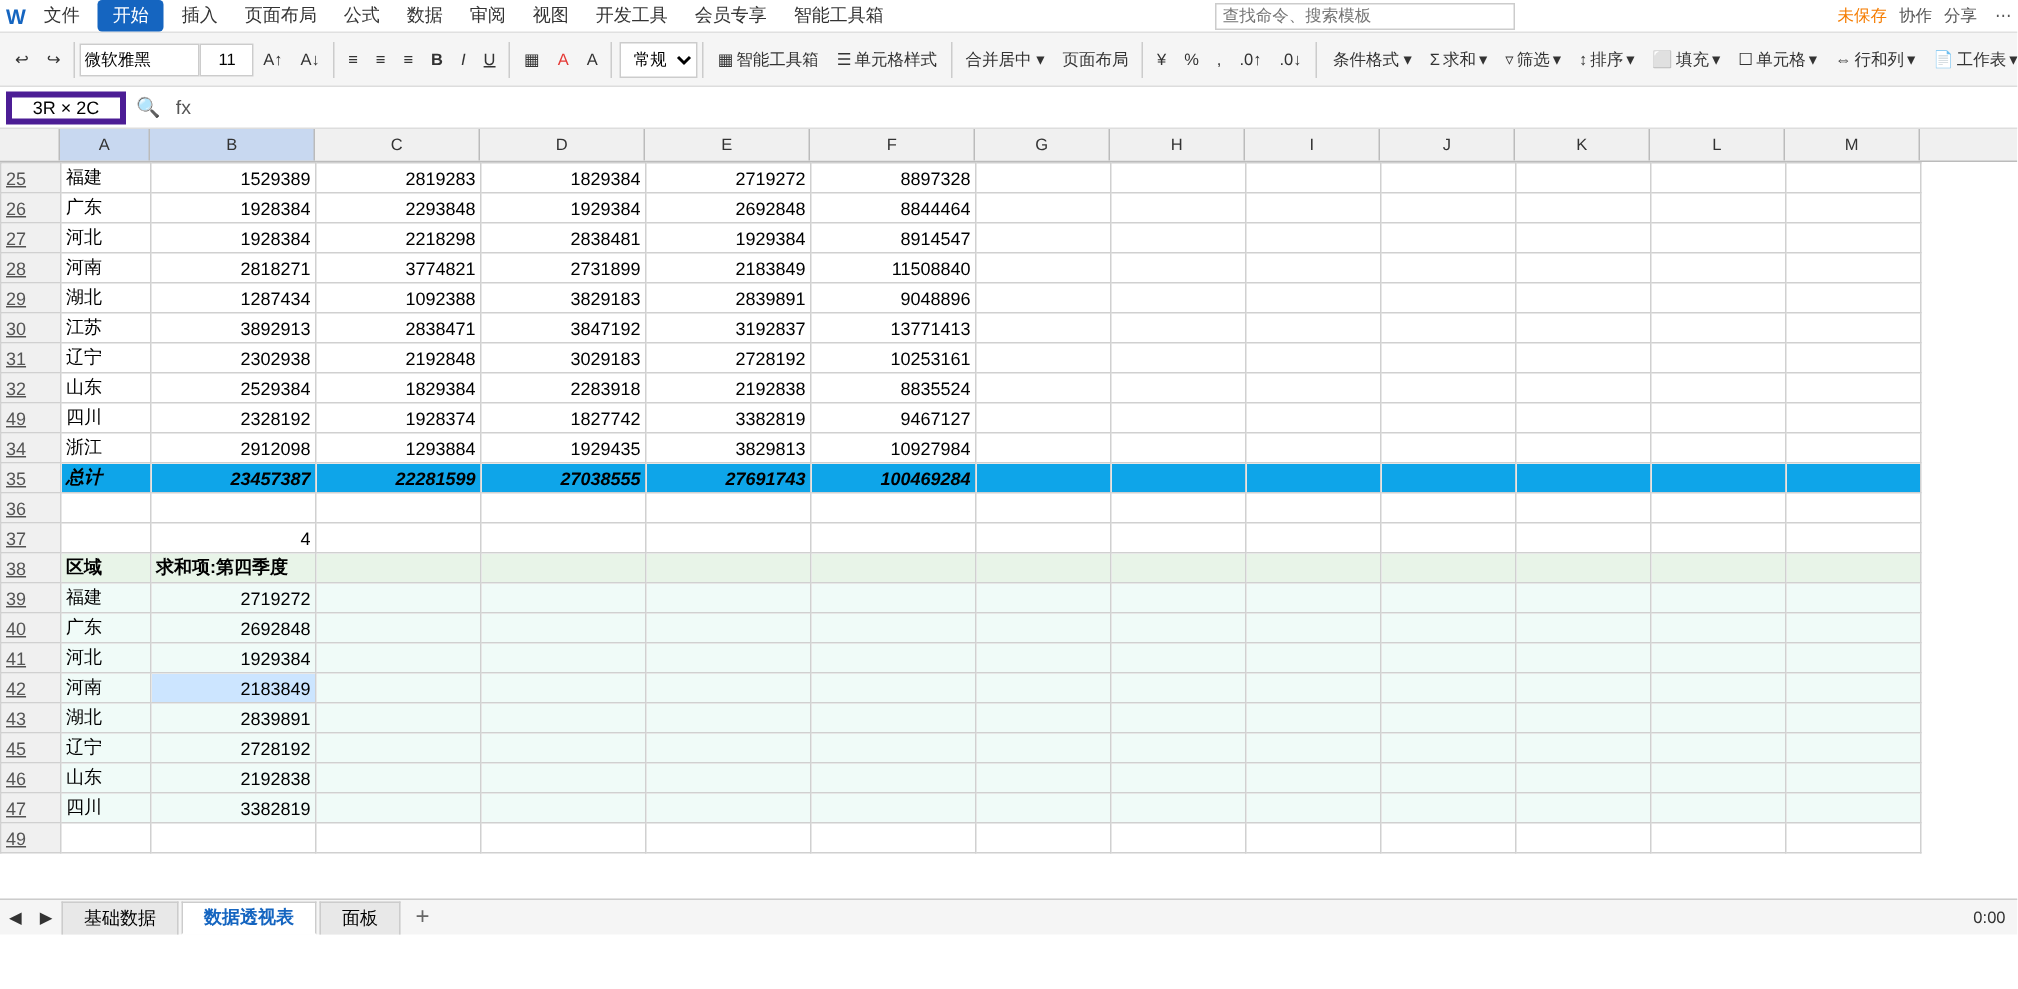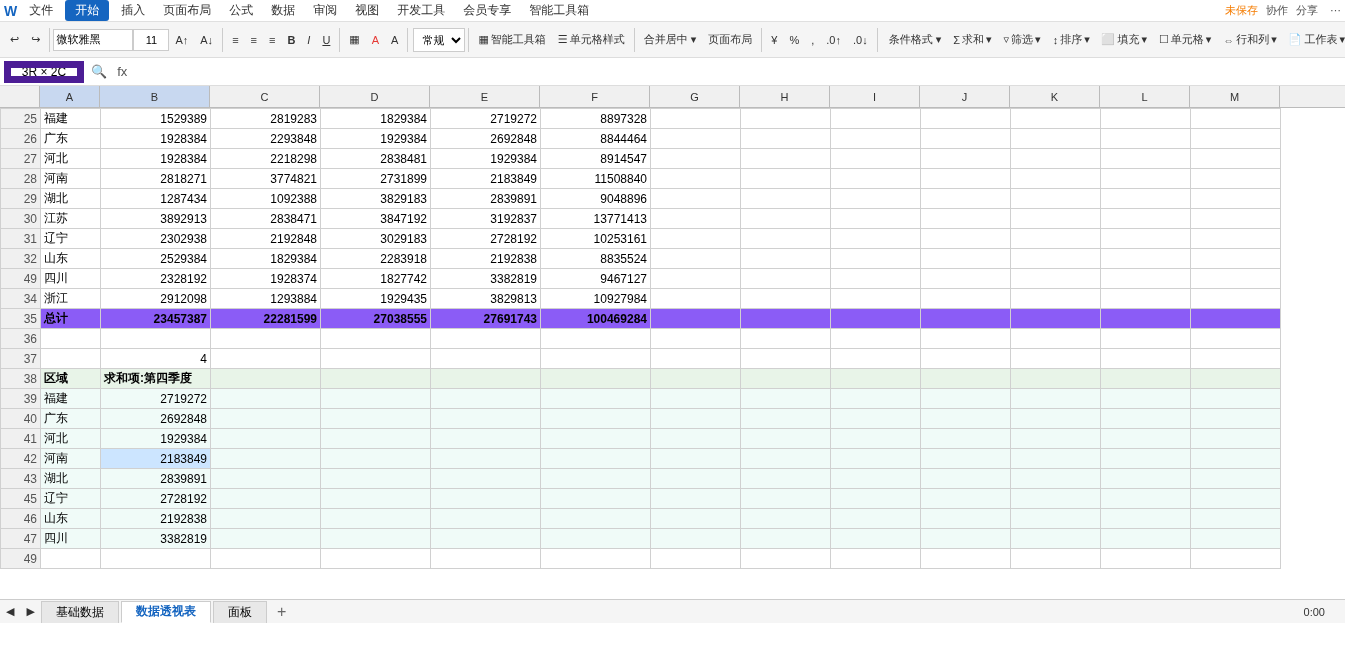--- a/index.html
+++ b/index.html
@@ -71,21 +71,21 @@
       height: 28px;
       background: #fff;
       border-bottom: 1px solid #ddd;
       display: flex;
       align-items: center;
       padding: 0 4px;
       gap: 4px;
     }
     #cell-ref-box {
       width: 80px;
-      border: 7px solid #4c1d95;
+      border: 4px solid #4c1d95;
       height: 22px;
       padding: 0 4px;
       font-size: 12px;
       text-align: center;
     }
     #formula-input {
       flex: 1;
       border: 1px solid #ccc;
       height: 22px;
       padding: 0 6px;
@@ -142,33 +142,34 @@
     .grid-table td, .grid-table th {
       border: 1px solid #d0d0d0;
       font-size: 12px;
       padding: 1px 3px;
       white-space: nowrap;
       overflow: hidden;
       height: 20px;
     }
     .row-num {
       background: #f0f0f0;
-      text-align: right;
+      text-align: left;
       color: #555;
       font-size: 11px;
       width: 40px;
       min-width: 40px;
       border-right: 1px solid #bbb;
       cursor: pointer;
       user-select: none;
+      text-decoration: underline;
     }
     
     .cell { cursor: cell; }
     .cell.right-align { text-align: right; }
-    .cell.total-row { font-weight: bold; background: #8b5cf6; }
+    .cell.total-row { font-weight: bold; background: #0ea5e9; font-style: italic; }
     
     
     #bottom-bar {
       height: 24px;
       background: #f5f5f5;
       border-top: 1px solid #ccc;
       display: flex;
       align-items: center;
       justify-content: space-between;
     }
@@ -200,21 +201,21 @@
       cursor: pointer;
       font-size: 16px;
       color: #666;
       background: transparent;
       border: none;
     }
     #status-bar-right {
       display: flex;
       align-items: flex-end;
       gap: 8px;
-      padding-right: 20px;
+      padding-right: 8px;
       font-size: 11px;
       color: #333;
     }
     
     .toolbar-section { display: flex; align-items: center; }
     .font-size-box {
       width: 36px;
       border: 1px solid #ccc;
       height: 22px;
       text-align: center;
@@ -238,20 +239,23 @@
     <button class="begin-btn">开始</button>
     <span class="title-menu-item">插入</span>
     <span class="title-menu-item">页面布局</span>
     <span class="title-menu-item">公式</span>
     <span class="title-menu-item">数据</span>
     <span class="title-menu-item">审阅</span>
     <span class="title-menu-item">视图</span>
     <span class="title-menu-item">开发工具</span>
     <span class="title-menu-item">会员专享</span>
     <span class="title-menu-item">智能工具箱</span>
+  </div>
+  <div id="title-bar-center">
+    <input type="text" style="width: 200px; height: 18px; border: 1px solid rgb(204, 204, 204); padding: 0px 4px; font-size: 11px;" placeholder="查找命令、搜索模板">
   </div>
   <div id="title-bar-right">
     <span style="color:#f57c00;">未保存</span>
     <span style="cursor:pointer;">协作</span>
     <span style="cursor:pointer;">分享</span>
     <span style="font-size:11px; margin-left:4px;">⋯</span>
   </div>
 </div>
 
 <div id="toolbar1">

